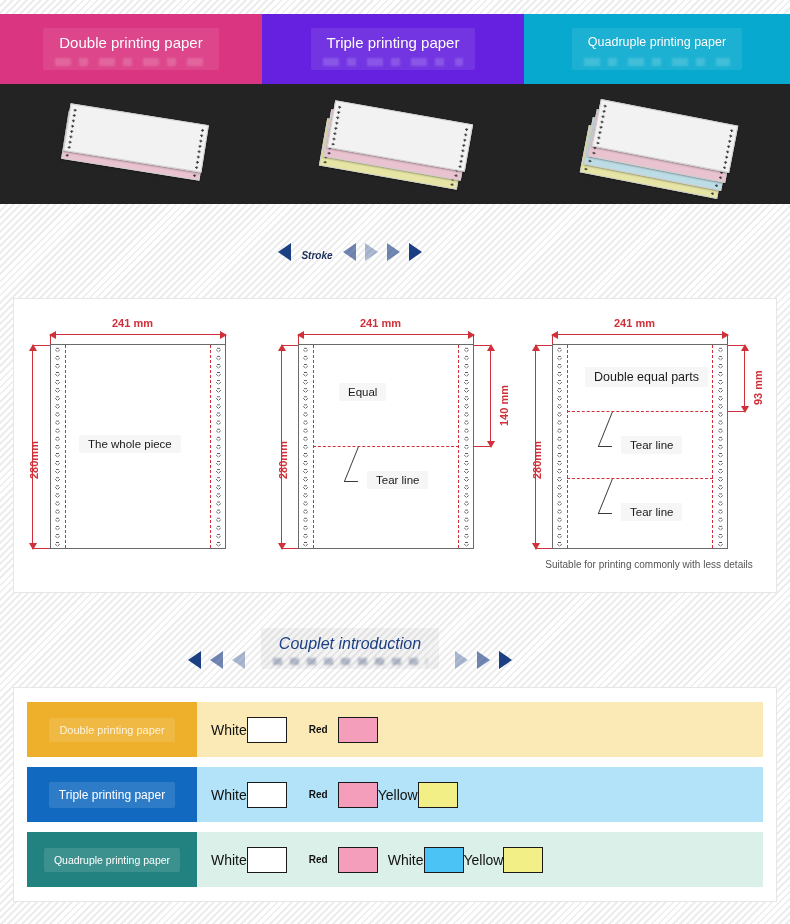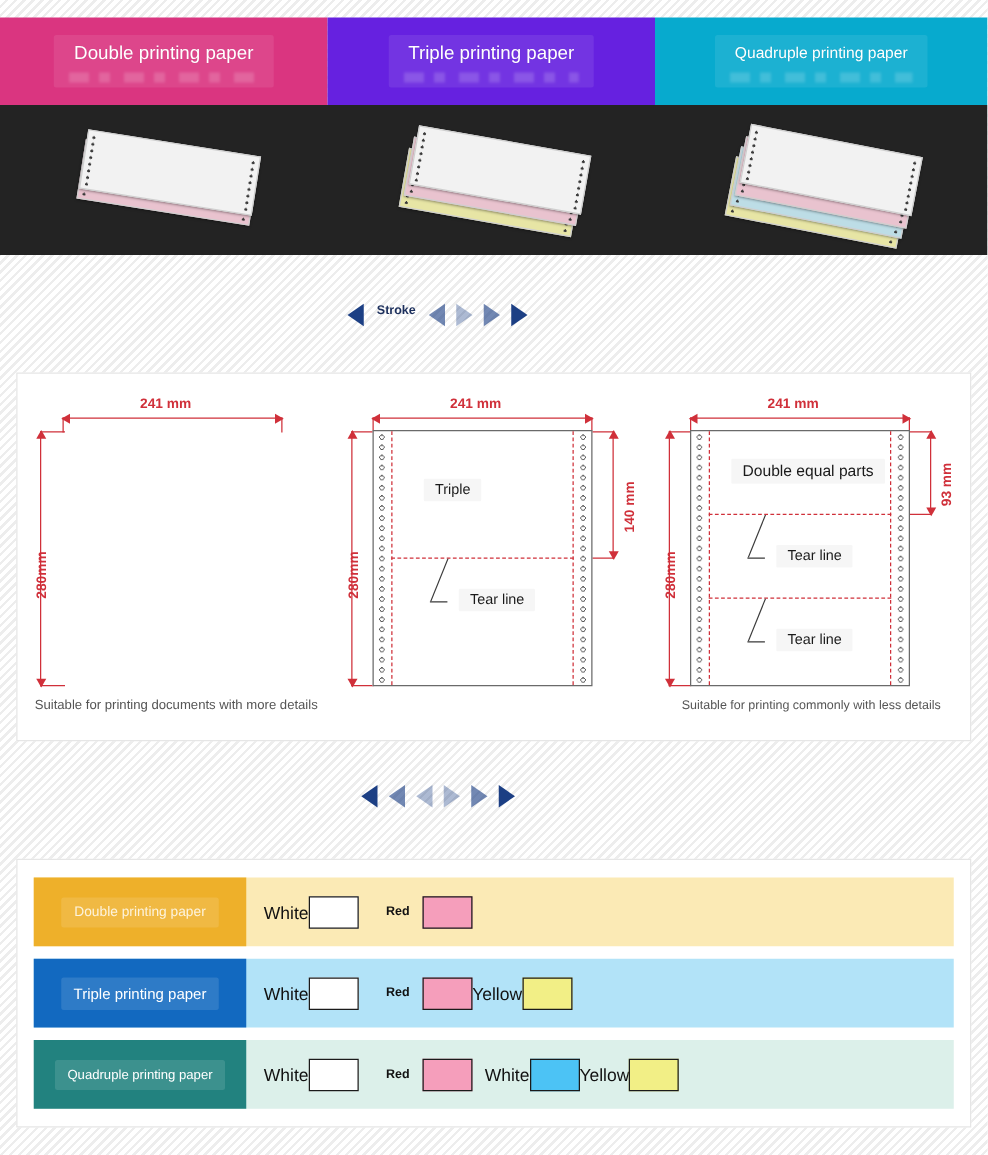--- a/index.html
+++ b/index.html
@@ -100,23 +100,24 @@
   .s-white { background: #f2f2f2; }
   .s-pink  { background: #e9c3cf; }
   .s-blue  { background: #bddde6; }
   .s-yellow{ background: #e7e5a5; }
 
   
   .sec-head {
     position: absolute;
     left: 0; width: 700px;
     display: flex;
-    align-items: flex-start;
+    align-items: flex-end;
     justify-content: center;
     gap: 9px;
+    font-style: italic;
   }
   .sec-head.eq { top: 243px; }
   .sec-head.cp { top: 628px; }
 
   .arrow {
     width: 0; height: 0;
     border-top: 9px solid transparent;
     border-bottom: 9px solid transparent;
   }
   .arrow.left  { border-right: 13px solid #1c3f84; }
@@ -467,22 +468,28 @@
       <div class="dim-h" style="left:36px; top:25px; width:176px;"></div>
       <div class="tick-v" style="left:36px; top:25px; height:12px;"></div>
       <div class="tick-v" style="left:211px; top:25px; height:12px;"></div>
       <div class="dim-text" style="left:98px; top:8px;">241 mm</div>
 
       <div class="dim-v" style="left:18px; top:36px; height:204px;"></div>
       <div class="tick" style="left:18px; top:36px; width:20px;"></div>
       <div class="tick" style="left:18px; top:239px; width:20px;"></div>
       <div class="dim-text vert" style="left:14px; top:170px;">280mm</div>
 
-
-      <div class="dg-caption">Suitable for printing documents with more details</div>
+      <div class="page-rect">
+        <div class="perf-col pl"></div>
+        <div class="perf-col pr"></div>
+        <div class="perf-dash dl"></div>
+        <div class="perf-dash dr"></div>
+        <div class="lbl" style="left:28px; top:90px;">The whole piece</div>
+      </div>
+
     </div>
 
     <div class="diagram d2">
       <div class="dim-h" style="left:30px; top:25px; width:176px;"></div>
       <div class="tick-v" style="left:30px; top:25px; height:12px;"></div>
       <div class="tick-v" style="left:205px; top:25px; height:12px;"></div>
       <div class="dim-text" style="left:92px; top:8px;">241 mm</div>
 
       <div class="dim-v" style="left:13px; top:36px; height:204px;"></div>
       <div class="tick" style="left:13px; top:36px; width:18px;"></div>
@@ -495,21 +502,21 @@
       <div class="dim-text vert" style="left:230px; top:117px;">140 mm</div>
 
       <div class="page-rect">
         <div class="perf-col pl"></div>
         <div class="perf-col pr"></div>
         <div class="perf-dash dl"></div>
         <div class="perf-dash dr"></div>
 
         <div class="tear-dash" style="top:101px;"></div>
 
-        <div class="lbl" style="left:40px; top:38px;">Triple</div>
+        <div class="lbl" style="left:40px; top:38px;">Equal</div>
 
         <div class="leader" style="left:52px; top:102px;"></div>
         <div class="lbl" style="left:68px; top:126px;">Tear line</div>
       </div>
 
     </div>
 
     <div class="diagram d3">
       <div class="dim-h" style="left:30px; top:25px; width:176px;"></div>
       <div class="tick-v" style="left:30px; top:25px; height:12px;"></div>
@@ -547,20 +554,24 @@
       <div class="dg-caption">Suitable for printing commonly with less details</div>
     </div>
 
   </div>
 </div>
 
 <div class="sec-head cp">
   <div class="arrow left a-d1"></div>
   <div class="arrow left a-d2"></div>
   <div class="arrow left a-d3"></div>
+  <div class="sec-title-box">
+    <div class="sec-title">Couplet introduction</div>
+    <div class="sec-title-sub"></div>
+  </div>
   <div class="arrow right a-d3"></div>
   <div class="arrow right a-d2"></div>
   <div class="arrow right a-d1"></div>
 </div>
 
 <div class="panel colors">
 
   <div class="crow r1">
     <div class="crow-tag">
       <span class="crow-tag-text">Double printing paper</span>

